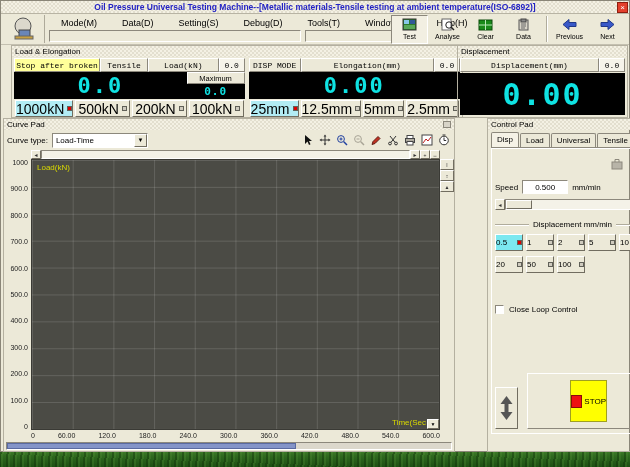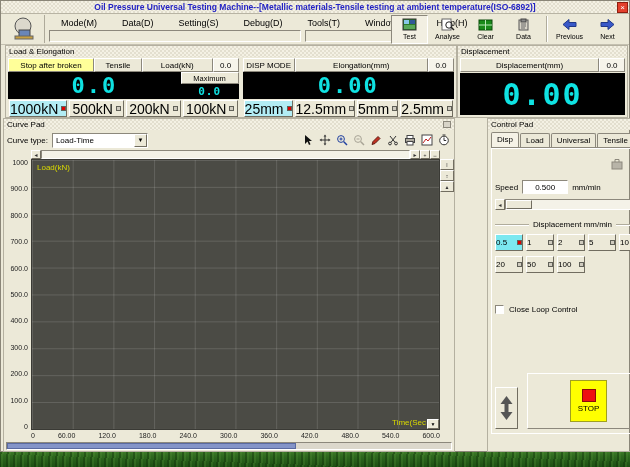--- a/index.html
+++ b/index.html
@@ -29,34 +29,34 @@
   .menu-sunken { position:absolute; top:16px; height:12px; border:1px solid; border-color:#8c887c #fff #fff #8c887c; }
   .ms1 { left:48px; width:252px; } .ms2 { left:304px; width:116px; }
   .tb { position:absolute; right:3px; top:0; height:30px; display:flex; align-items:center; gap:1px; }
   .tb-btn { width:37px; height:29px; display:flex; flex-direction:column; align-items:center; justify-content:center;
     font-size:7px; gap:1px; border:1px solid transparent; }
   .tb-btn.selected { border-color:#8c887c #fff #fff #8c887c; background:#f2efe2; }
   .tb-sep { width:1px; height:26px; background:#b0ac9c; margin:0 3px; box-shadow:1px 0 0 #fff; }
 
   
   .group { position:absolute; border:1px solid #b4b0a0; }
-  .g-le { left:4px; top:44px; width:452px; height:73px; }
+  .g-le { left:10px; top:44px; width:452px; height:73px; }
   .g-disp { left:456px; top:44px; width:171px; height:73px; }
   .g-curve { left:2px; top:117px; width:452px; height:334px; }
   .g-ctrl { left:456px; top:117px; width:171px; height:334px;margin-left:30px; }
   .section-head { height:11px; display:flex; align-items:center; padding:0 3px; font-size:8px; }
   .section-head .spacer { flex:1; }
   .mini-box { width:8px; height:7px; background:#d8d4c8; border:1px solid #8c887c; }
 
   
   .le-body { display:flex; padding:1px 2px; gap:4px; }
   .le-col-load { width:242px; } .le-col-elong { flex:1; }
   .hrow { display:flex; height:14px; }
   .hcell { font-size:8px; display:flex; align-items:center; justify-content:center; background:#ece9d8;
-    border:1px solid; border-color:#fff #8c887c #8c887c #fff; white-space:nowrap; }
+    border:1px solid; border-color:#fff #8c887c #8c887c #fff; white-space:nowrap;font-family:Liberation Mono, monospace; }
   .hl-stop { width:86px; background:#ffff99; }
   .hl-tensile { width:48px; } .hl-load { flex:1; } .h-val { width:26px; background:#f6f4ea; }
   .hl-dispmode { width:52px; } .hl-elong { flex:1; }
   .drow { display:flex; height:27px; }
   .lcd { background:#000; color:#0fe2e2; font-family:"DejaVu Sans Mono", monospace; font-weight:bold;
     display:flex; align-items:center; justify-content:center; letter-spacing:2px; }
   .lcd-load { flex:1; font-size:22px; }
   .max-col { width:58px; display:flex; flex-direction:column; }
   .max-lbl { height:12px; font-size:7.5px; display:flex; align-items:center; justify-content:center;
     border:1px solid; border-color:#fff #8c887c #8c887c #fff; }
@@ -129,21 +129,21 @@
   .chk-row { display:flex; align-items:center; gap:5px; font-size:8px; margin-top:32px; }
   .chk { width:9px; height:9px; background:#fff; border:1px solid; border-color:#8c887c #fff #fff #8c887c; }
   .bottom-controls { position:absolute; left:3px; right:3px; bottom:4px; display:flex; align-items:flex-end; gap:9px; }
   .jog-btn { width:23px; height:42px; background:#ece9d8; border:1px solid; border-color:#fff #716d60 #716d60 #fff;
     display:flex; align-items:center; justify-content:center; }
   .ss-panel { flex:1; display:flex; gap:9px; justify-content:center; padding:6px 4px;
     border:1px solid; border-color:#fff #8c887c #8c887c #fff; }
   .start-btn { width:39px; height:42px; background:#d4d0c4; border:1px solid; border-color:#fff #6a665a #6a665a #fff;
     display:flex; flex-direction:column; align-items:center; justify-content:center; font-size:8px; gap:1px; }
   .stop-btn { width:37px; height:42px; background:#ffff00; border:1px solid #a0a020;
-    display:flex; flex-direction:column; align-items:center; justify-content:center; font-size:8px; gap:2px; }
+    display:flex; flex-direction:row; align-items:center; justify-content:center; font-size:8px; gap:2px; }
   .stop-sq { width:14px; height:13px; background:#ee1111; border:1px solid #8a0a0a; }
 </style>
 </head>
 <body>
 
 <div class="screen">
   <div class="grass"></div>
 
   <div class="window">
 

